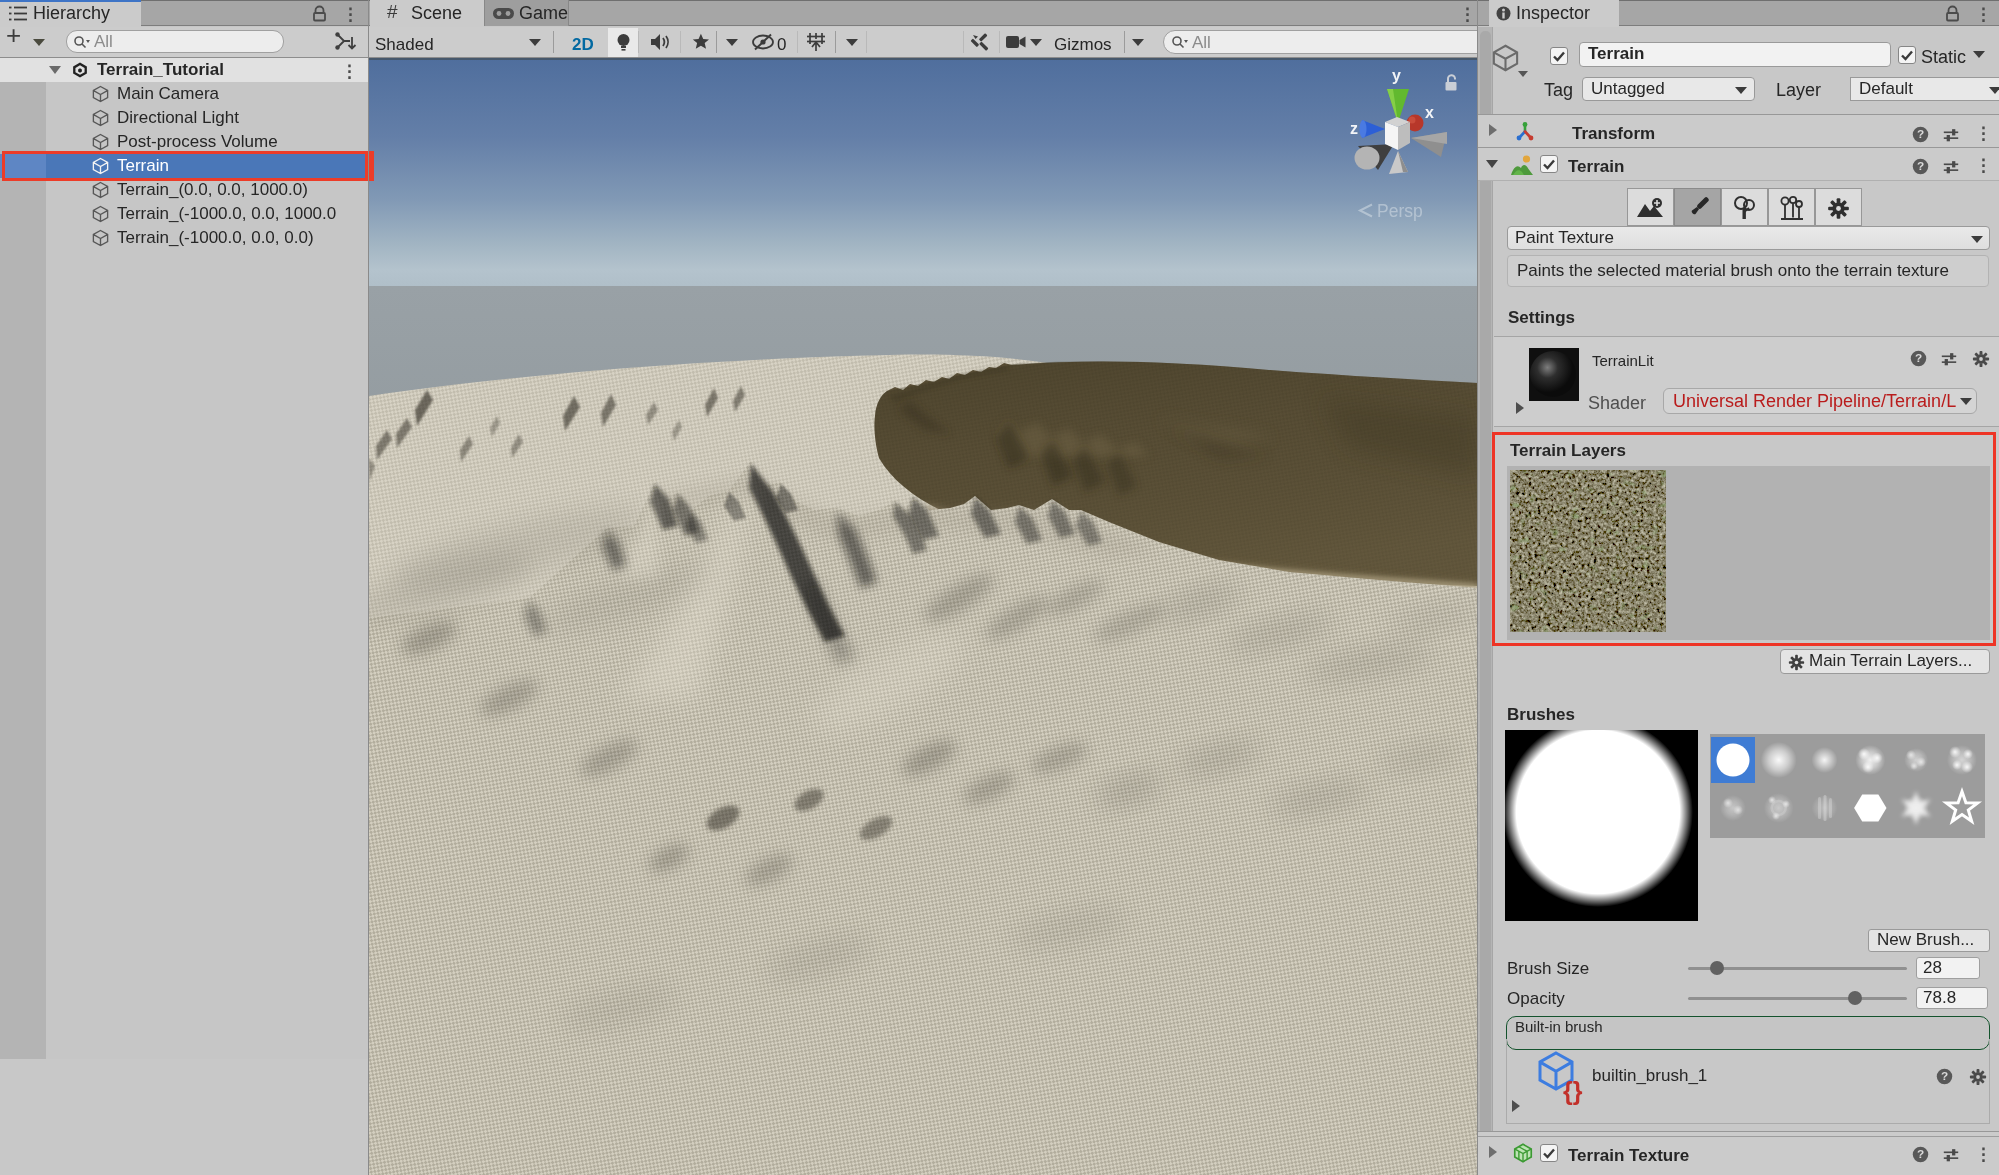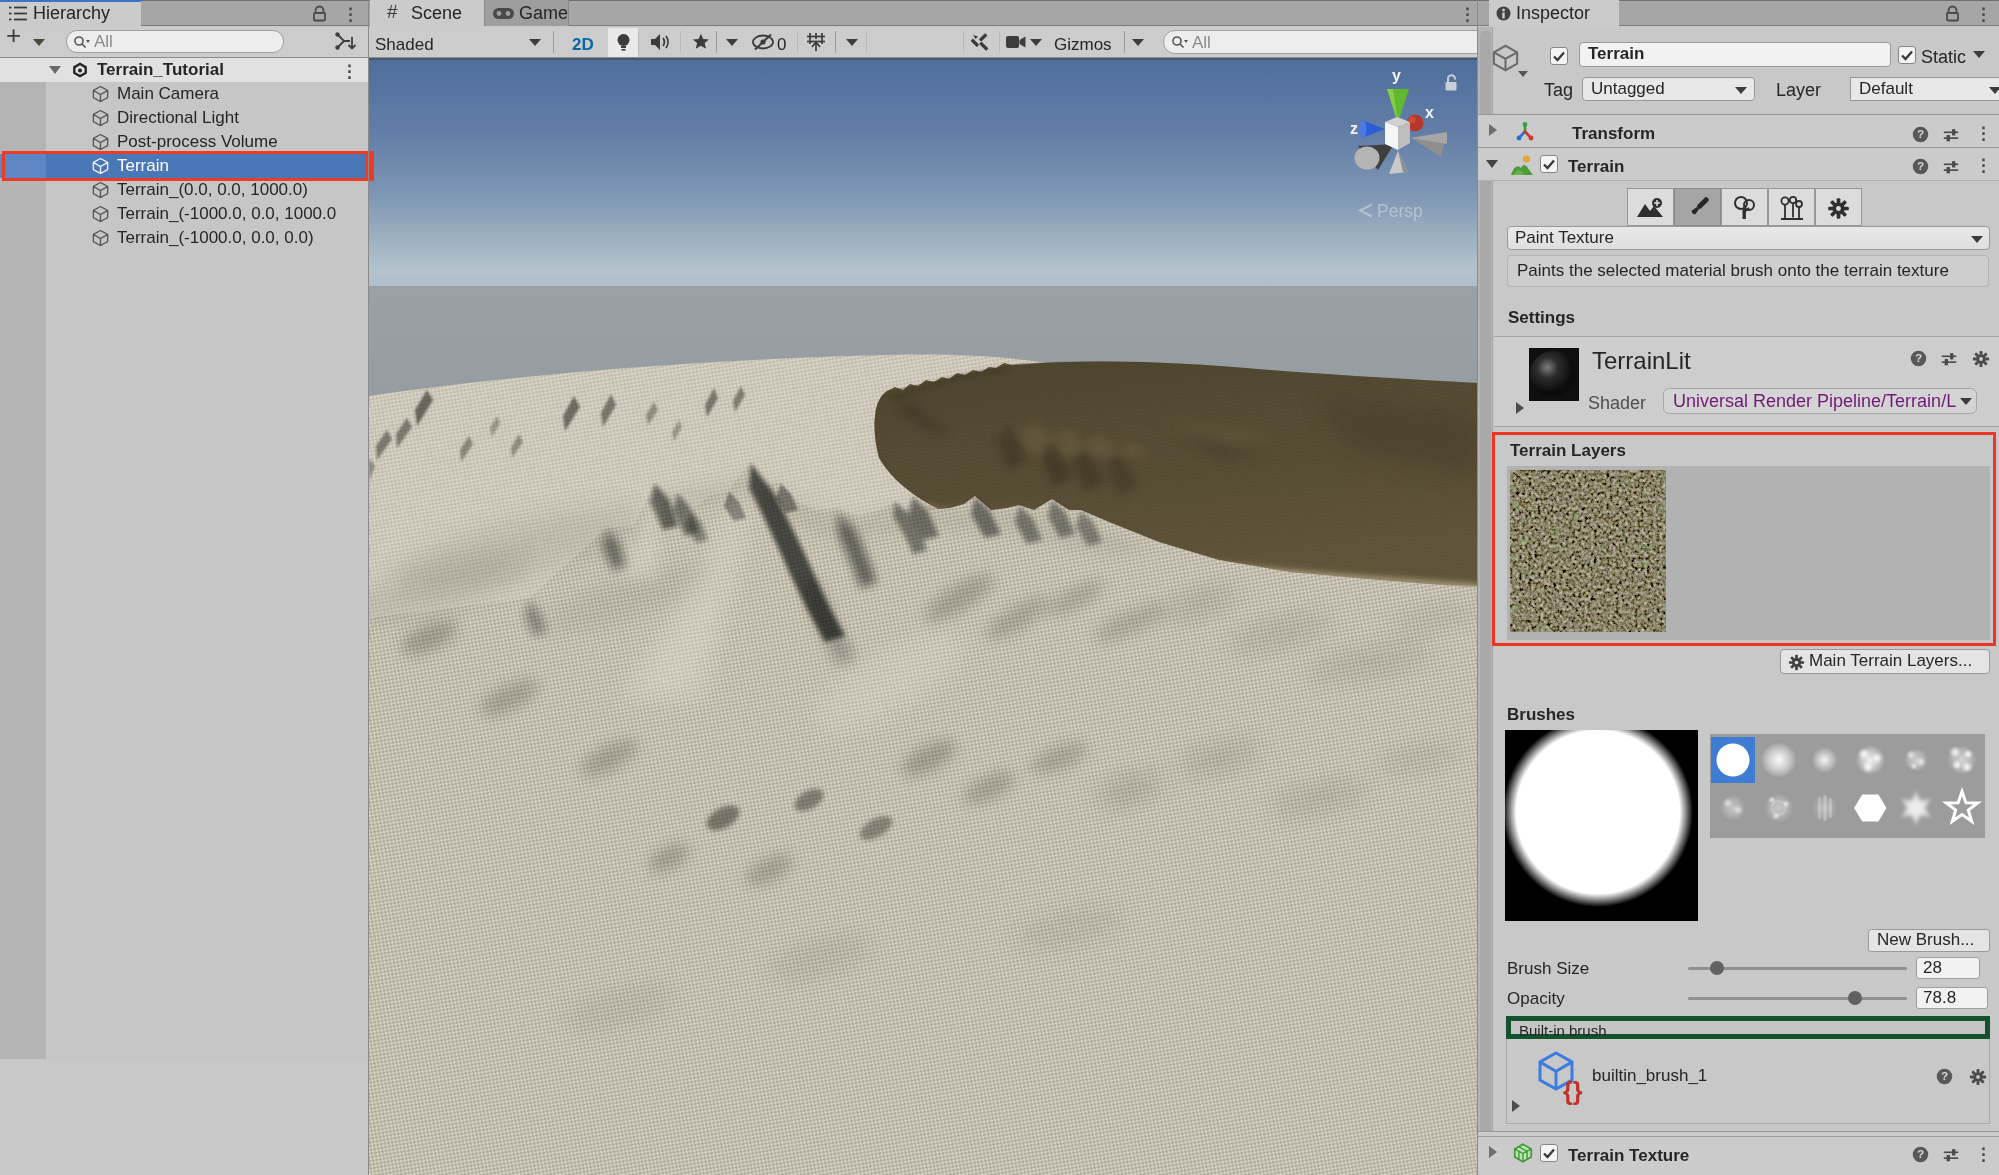--- a/index.html
+++ b/index.html
@@ -556,33 +556,33 @@
           <radialGradient id="matg" cx="0.38" cy="0.36" r="0.75">
             <stop offset="0" stop-color="#7e7e7e"></stop>
             <stop offset="0.3" stop-color="#2e2e2e"></stop>
             <stop offset="0.72" stop-color="#0b0b0b"></stop>
           </radialGradient>
         </defs>
         <rect width="50" height="53" fill="#0f0f0f"></rect>
         <circle cx="24" cy="26" r="23" fill="url(#matg)"></circle>
       </svg>
   <div class="trir" style="left:38px;top:402px;border-left-color:#4d4d4d"></div>
-  <div class="tx" style="left:114px;top:349px;font-size:24px">TerrainLit</div>
+  <div class="tx" style="left:114px;top:349px;font-size:15px">TerrainLit</div>
   <svg class="abs" style="left:432px;top:350px" width="17" height="17">
         <use href="#ghelp"></use>
       </svg>
   <svg class="abs" style="left:462px;top:350px" width="18" height="18">
         <use href="#gpreset"></use>
       </svg>
   <svg class="abs" style="left:494px;top:350px;color:#4a4a4a;--hole:#cdcdcd" width="18" height="18" viewBox="0 0 20 20">
         <use href="#ggear"></use>
       </svg>
   <div class="tx" style="left:110px;top:391px;font-size:18px;color:#4f4f4f">Shader</div>
   <div class="abs" style="left:185px;top:388px;width:314px;height:26px;background:#d4d4d4;border:1px solid #a8a8a8;border-radius:6px;overflow:hidden">
-    <div class="tx" style="left:9px;top:0;color:#701a75;font-size:18px">Universal Render Pipeline/Terrain/L</div>
+    <div class="tx" style="left:9px;top:0;color:#b91c1c;font-size:18px">Universal Render Pipeline/Terrain/L</div>
   </div>
   <div class="dda" style="left:482px;top:398px"></div>
 
   <div class="tx b" style="left:32px;top:439px">Terrain Layers</div>
   <div class="abs" style="left:29px;top:466px;width:483px;height:174px;background:#b2b2b2"></div>
   <svg class="abs" style="left:32px;top:470px" width="156" height="162">
     <defs>
       <filter id="gtex" x="0" y="0" width="100%" height="100%">
             <feTurbulence type="fractalNoise" baseFrequency="0.32" numOctaves="3" seed="8"></feTurbulence>
             <feColorMatrix type="matrix" values="0.62 0.62 0 0 -0.38  0.62 0.62 0 0 -0.40  0.52 0.52 0 0 -0.38  0 0 0 0 1"></feColorMatrix>
@@ -690,21 +690,21 @@
   <div class="abs" style="left:438px;top:957px;width:64px;height:22px;background:#f2f2f2;border:1px solid #9f9f9f;border-radius:3px">
         <div class="tx" style="left:6px;top:-2px">28</div>
       </div>
   <div class="tx" style="left:29px;top:987px">Opacity</div>
   <div class="abs" style="left:210px;top:997px;width:219px;height:3px;background:#909090;border-radius:2px"></div>
   <div class="abs" style="left:370px;top:991px;width:14px;height:14px;background:#616161;border-radius:50%"></div>
   <div class="abs" style="left:438px;top:987px;width:72px;height:22px;background:#f2f2f2;border:1px solid #9f9f9f;border-radius:3px">
         <div class="tx" style="left:6px;top:-2px">78.8</div>
       </div>
 
-  <div class="abs" style="left:28px;top:1016px;width:484px;height:23px;background:#c5c5c5;border:5px solid #14532d;border-radius:0">
+  <div class="abs" style="left:28px;top:1016px;width:484px;height:34px;background:#c5c5c5;border:1px solid #14532d;border-radius:10px">
         <div class="tx" style="left:8px;top:-2px;font-size:15px;line-height:23px">Built-in brush</div>
       </div>
   <div class="abs" style="left:28px;top:1039px;width:484px;height:85px;border:1px solid #ababab;border-top:none"></div>
   <svg class="abs" style="left:59px;top:1051px" width="54" height="54" viewBox="0 0 54 54">
         <path d="M19 2 35 11 35 29 19 38 3 29 3 11 Z M3.6 11.4 19 20.2 34.4 11.4 M19 20.2 V37" fill="none" stroke="#3d7de0" stroke-width="3"></path>
         <text x="26" y="49" font-family="Liberation Sans" font-size="25" font-weight="bold" fill="#c2302a">{}</text>
       </svg>
   <div class="tx" style="left:114px;top:1064px">builtin_brush_1</div>
   <svg class="abs" style="left:458px;top:1068px" width="17" height="17">
         <use href="#ghelp"></use>

